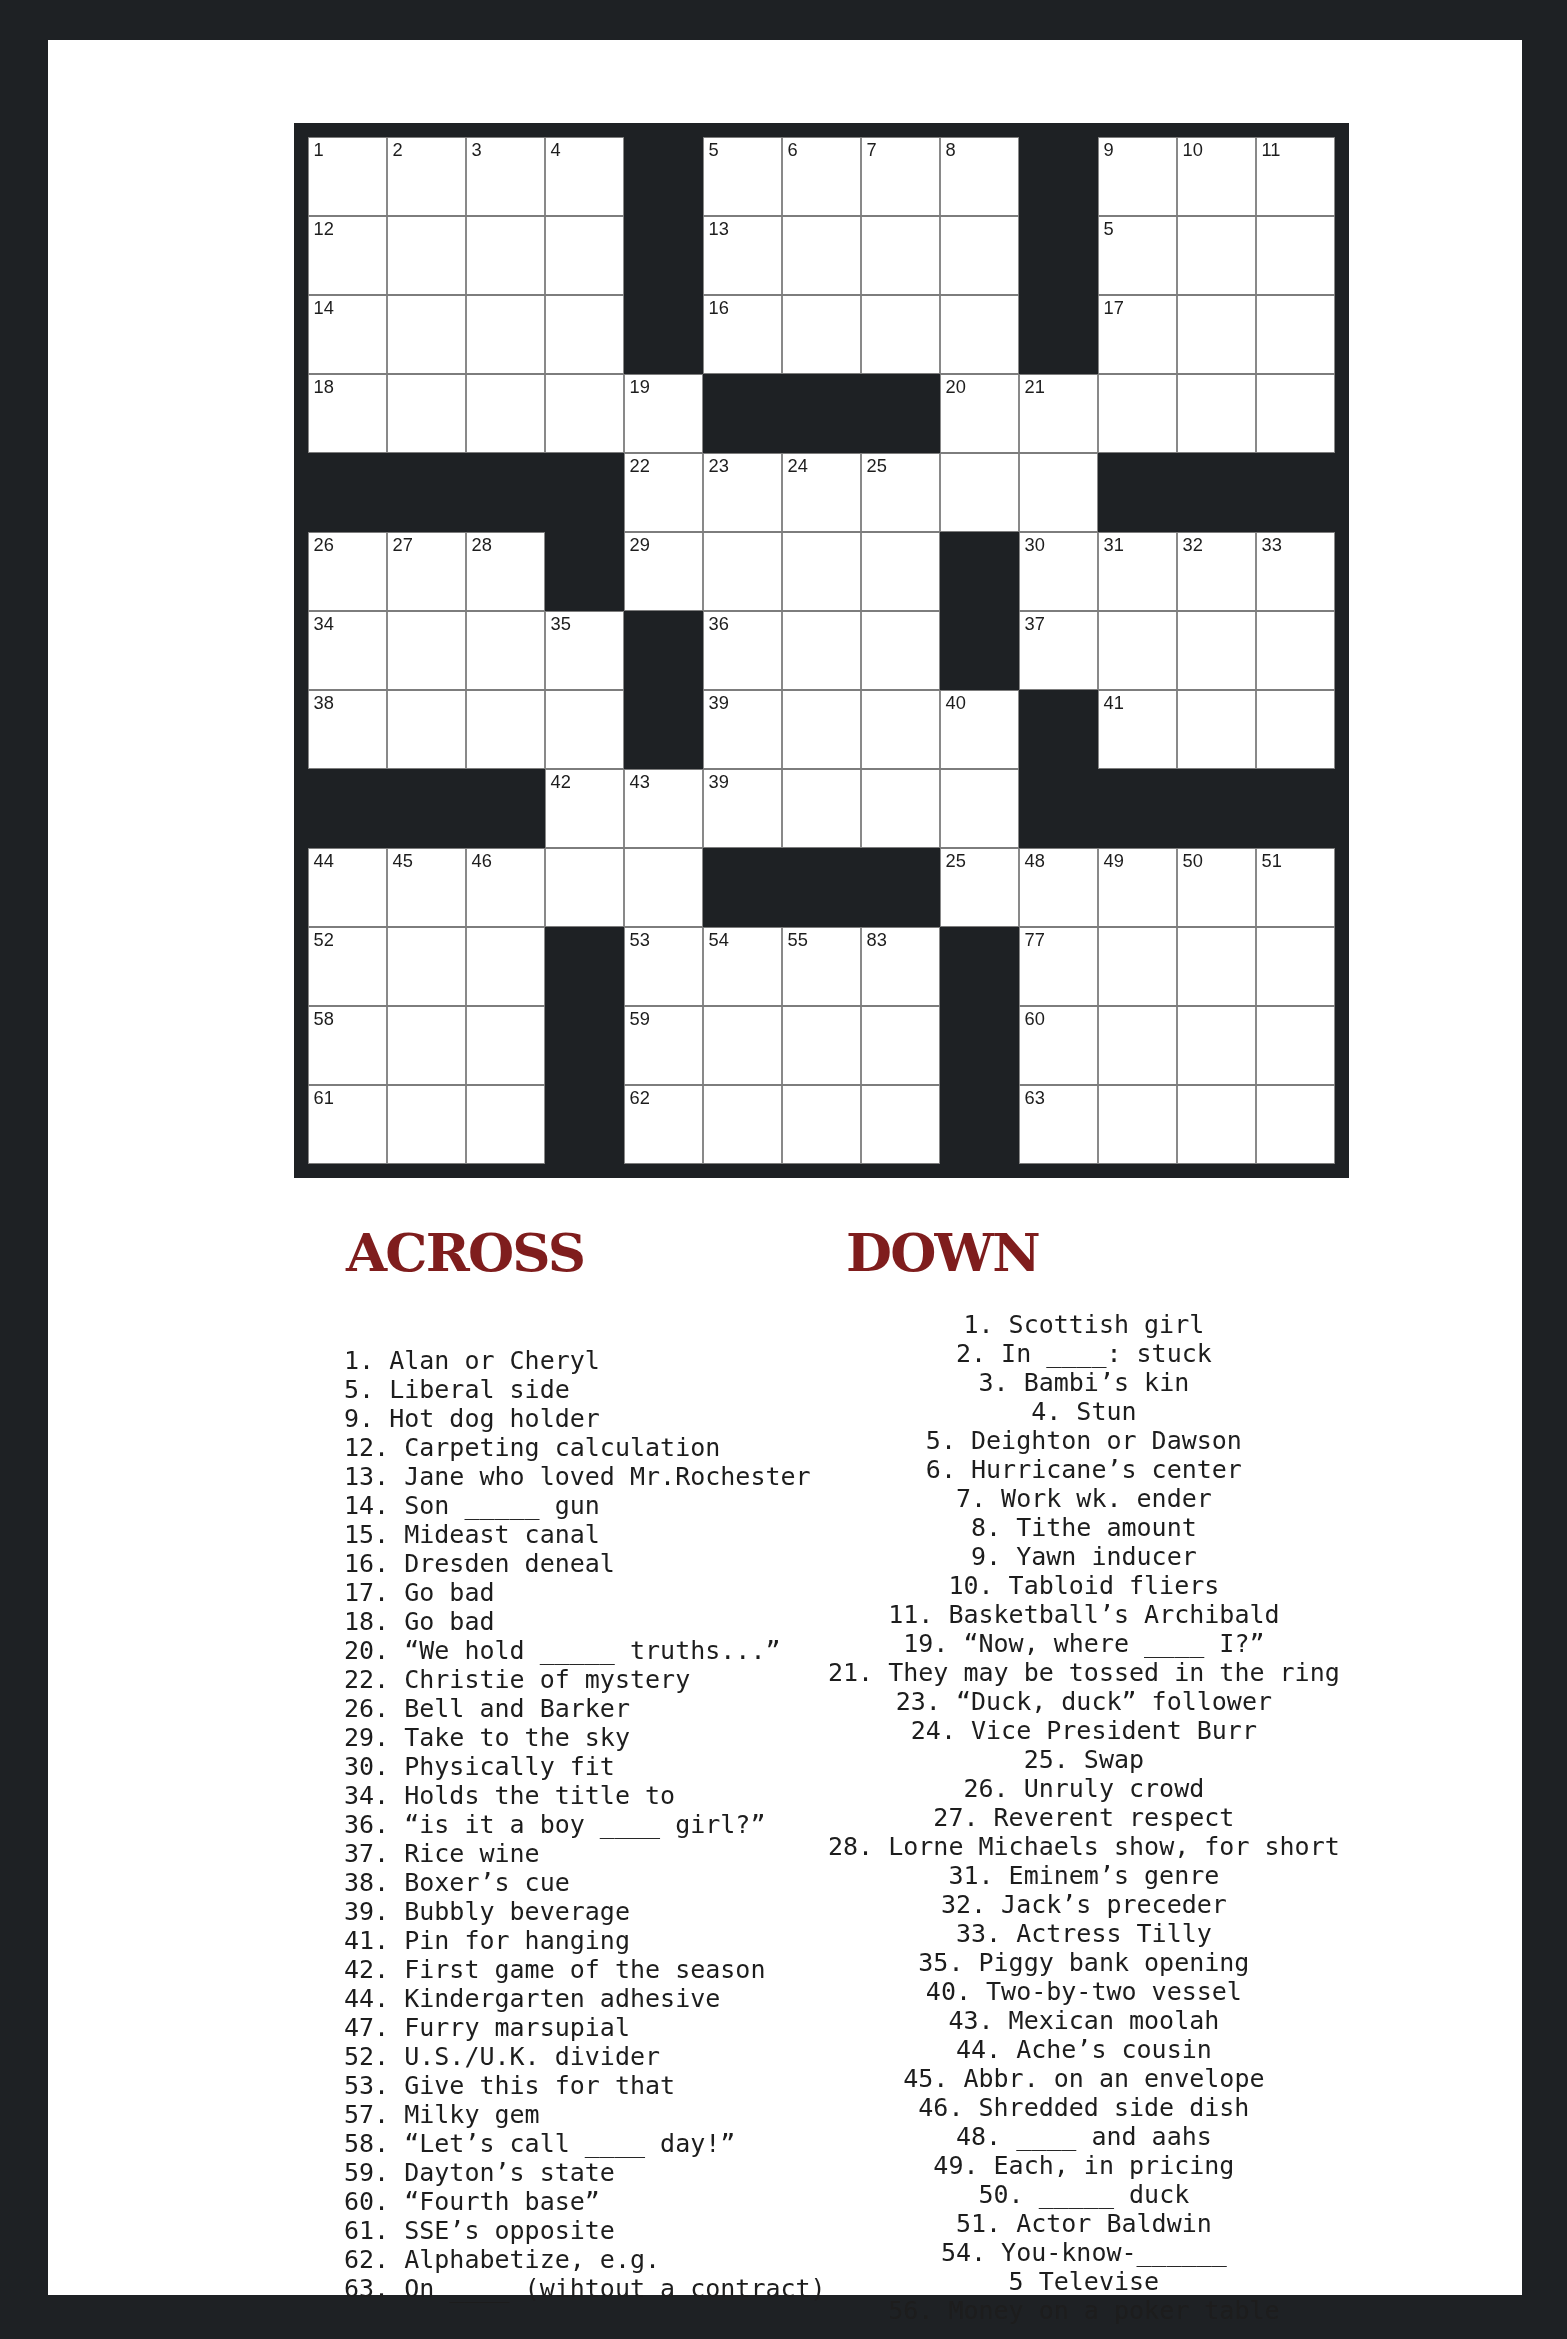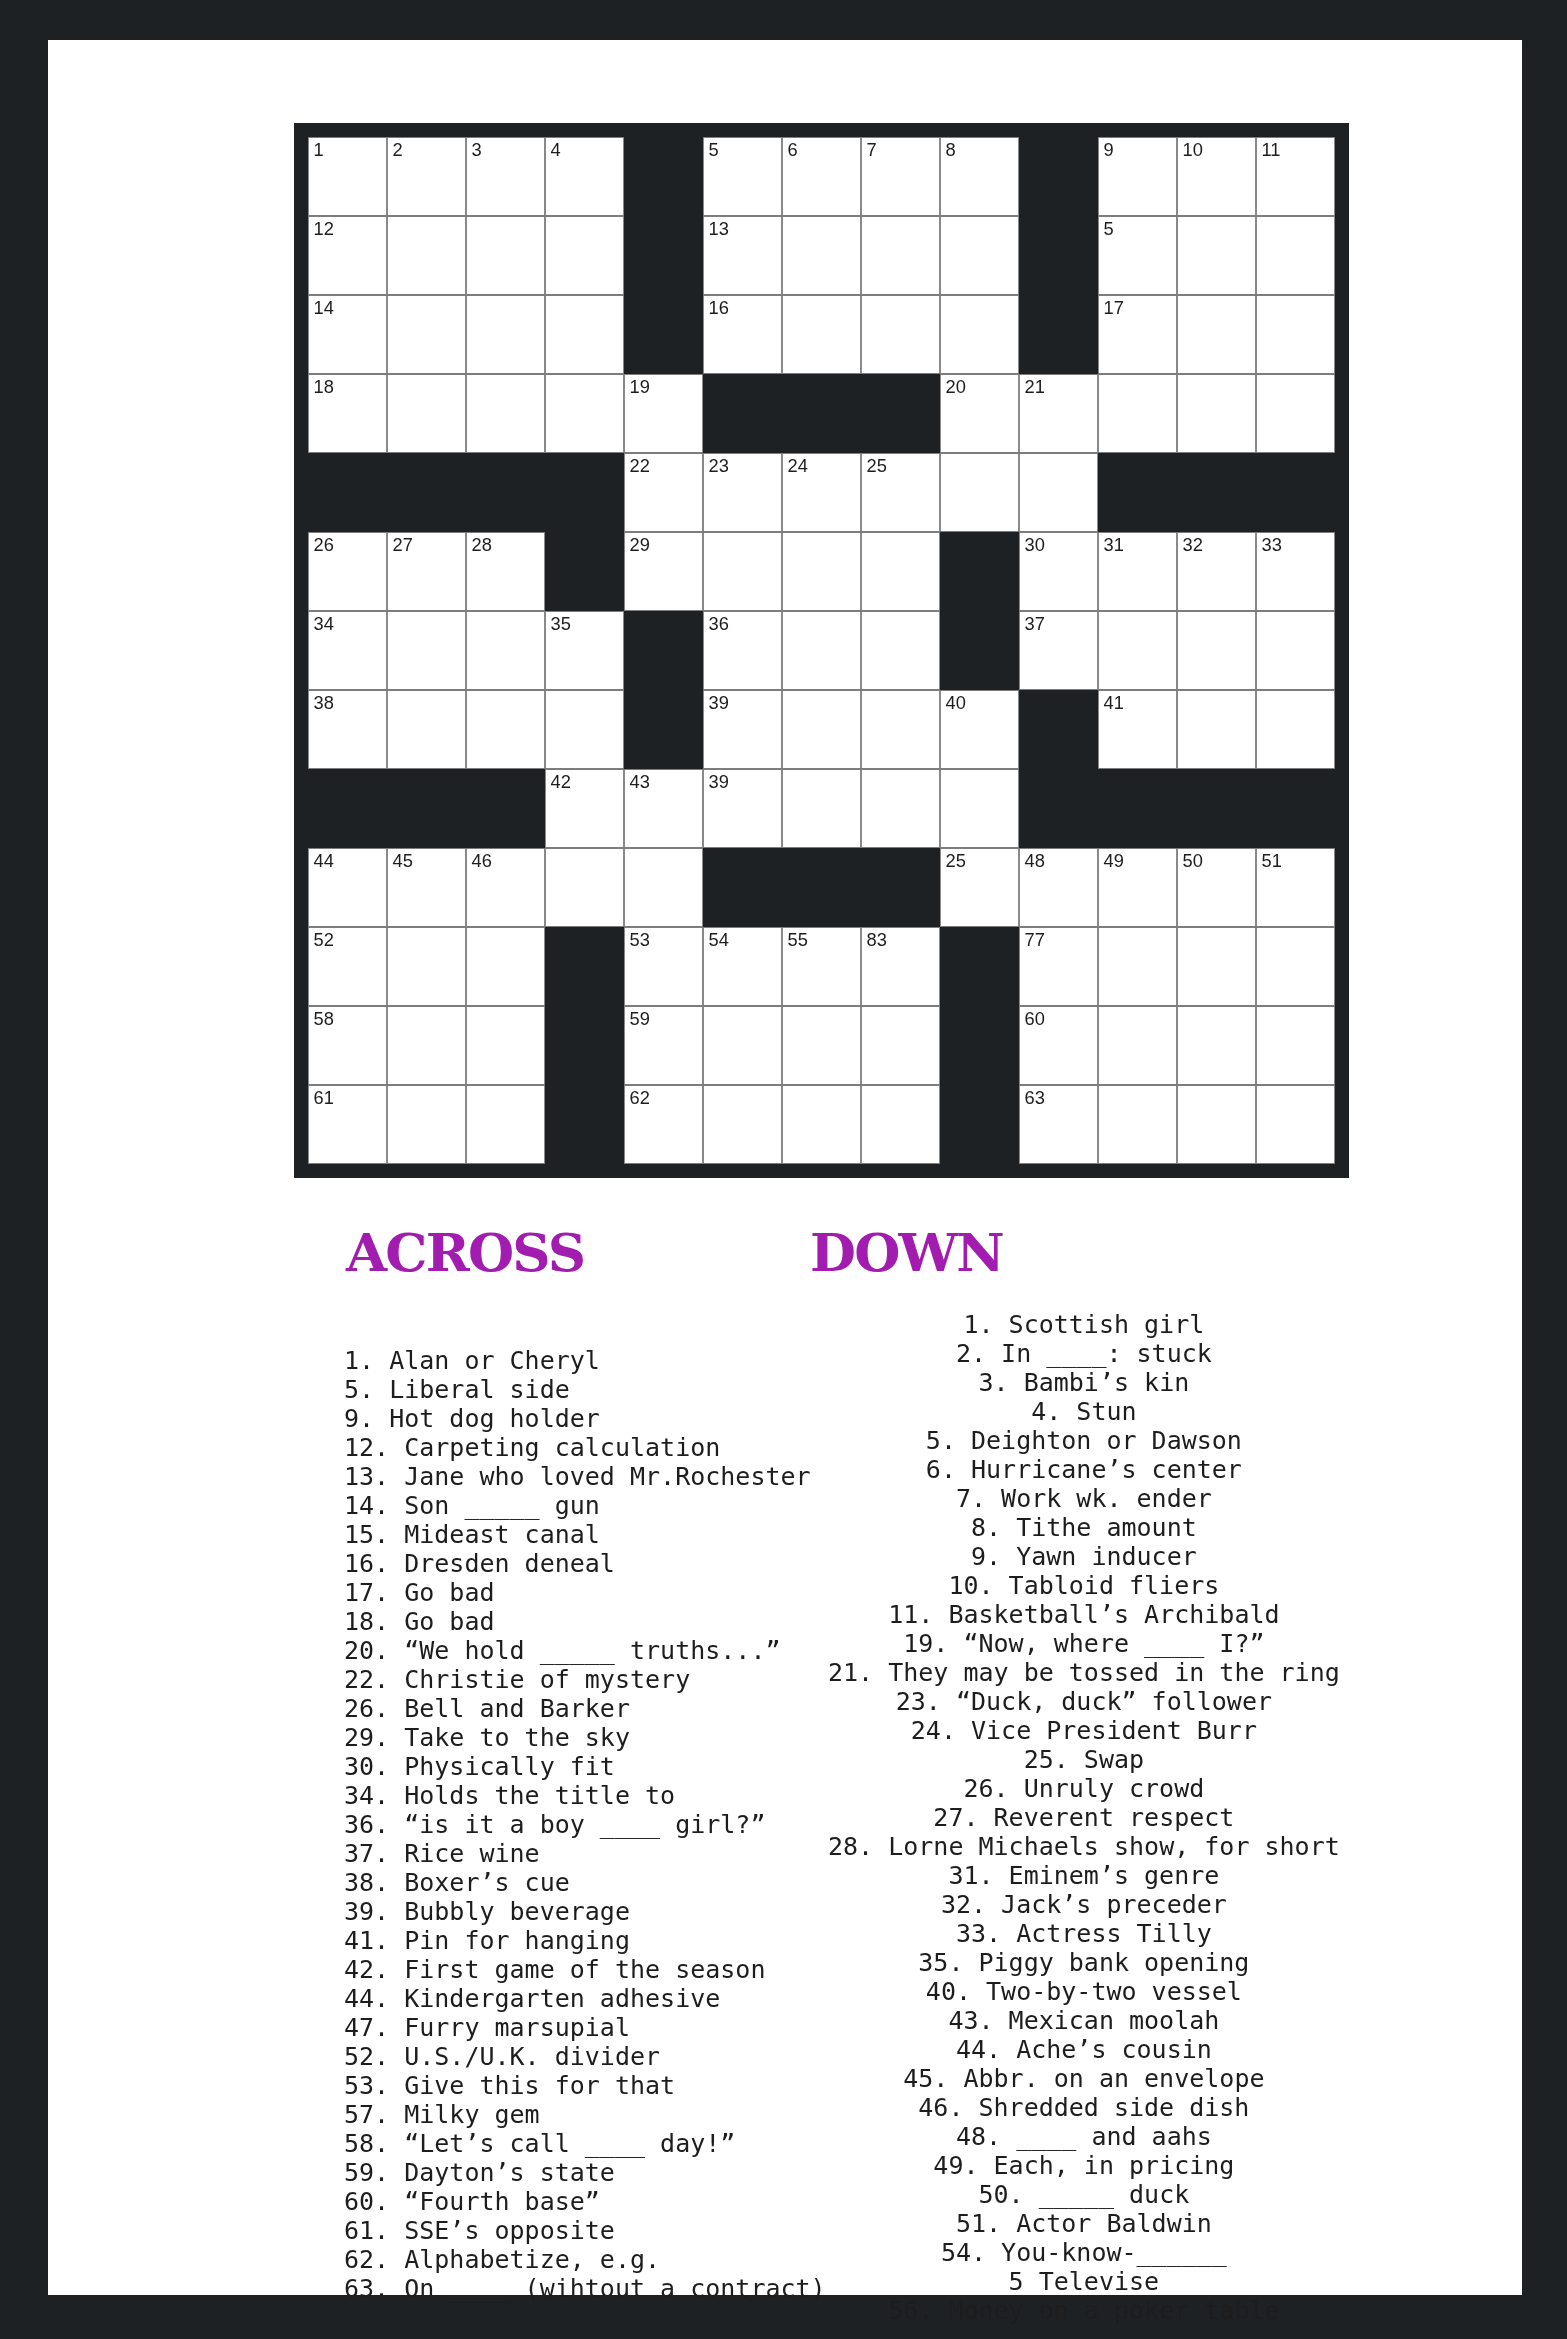--- a/index.html
+++ b/index.html
@@ -53,24 +53,24 @@
     line-height:20px;
     color:var(--ink);
   }
   
   .clue-head{
     position:absolute;
     font-family:"DejaVu Serif", serif;
     font-weight:700;
     font-size:53px;
     letter-spacing:-1.8px;
-    color:#a21caf;
+    color:#7f1d1d;
   }
   #across-title{left:298px; top:1181px;}
-  #down-title{left:762px; top:1181px;}
+  #down-title{left:798px; top:1181px;}
   .clue-list{
     position:absolute;
     list-style:none;
     font-family:"DejaVu Sans Mono", monospace;
     font-size:25px;
     line-height:29px;
     color:var(--ink);
     white-space:pre;
   }
   #across-list{left:296px; top:1306px;}

